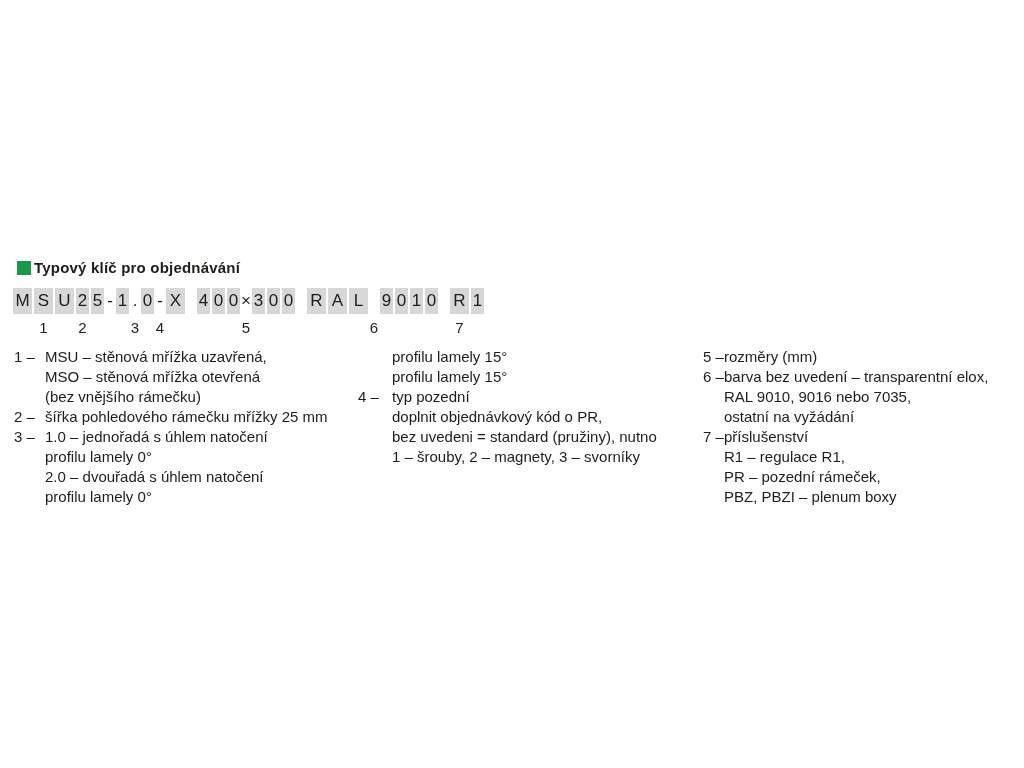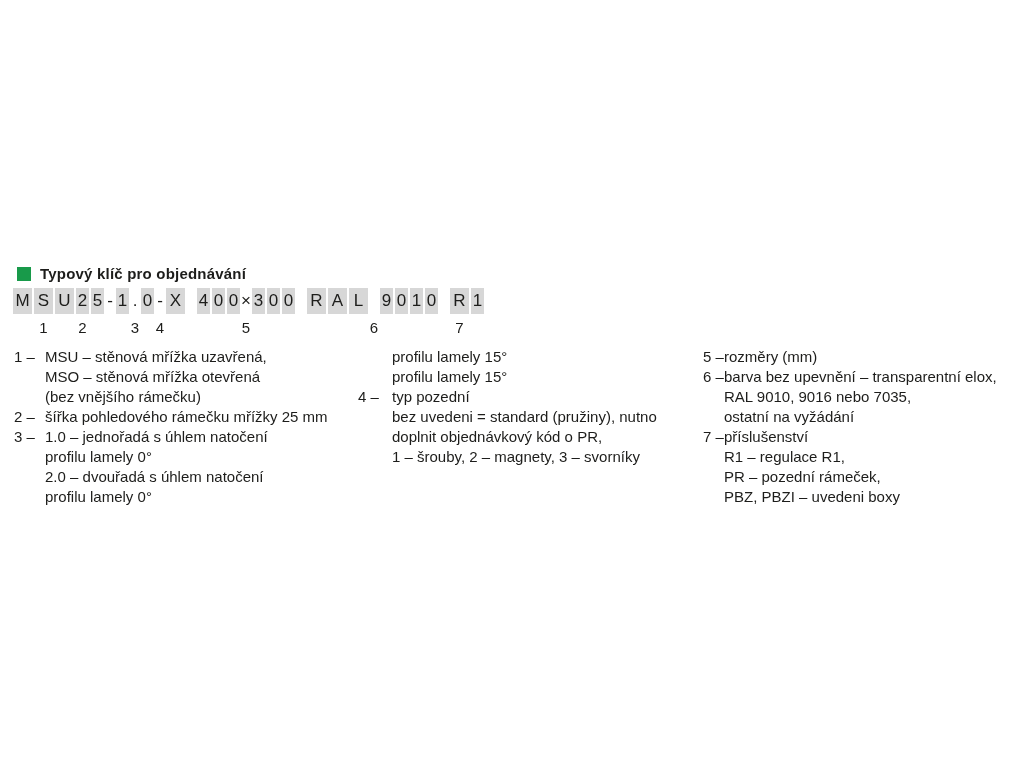--- a/index.html
+++ b/index.html
@@ -9,21 +9,21 @@
   }
   html,body{margin:0;padding:0;}
   body{
     width:1024px;height:768px;background:#ffffff;
     font-family:"Liberation Sans", sans-serif;
     color:var(--ink);
   }
   .page{position:relative;width:1024px;height:768px;overflow:hidden;background:#fff;}
 
   
-  .header{position:absolute;left:17px;top:265px;display:flex;align-items:center;gap:9px;}
+  .header{position:absolute;left:17px;top:259px;display:flex;align-items:center;gap:3px;}
   .bullet{width:14px;height:14px;background:var(--accent);flex:0 0 auto;}
   .title{font-size:15px;font-weight:bold;letter-spacing:.2px;}
 
   
   .code-row{position:absolute;left:13px;top:288px;display:flex;gap:2px;height:26px;}
   .cell{position:relative;display:flex;align-items:center;justify-content:center;
         height:26px;font-size:17px;letter-spacing:0;}
   .cell.box{background:var(--box-gray);}
   .cell.letter{width:19px;}
   .cell.digit{width:13px;}
@@ -163,29 +163,29 @@
         <div class="line"><span class="num">2 –</span><span>šířka pohledového rámečku mřížky 25 mm</span></div>
         <div class="line"><span class="num">3 –</span><b>1.0</b><span> – jednořadá s úhlem natočení</span></div>
         <div class="line"><span>profilu lamely 0°</span></div>
         <div class="line"><b>2.0</b><span> – dvouřadá s úhlem natočení</span></div>
         <div class="line"><span>profilu lamely 0°</span></div>
       </div>
     <div class="col col-2" id="col-1">
         <div class="line"><span>profilu lamely 15°</span></div>
         <div class="line"><span>profilu lamely 15°</span></div>
         <div class="line"><span class="num">4 –</span><span>typ pozední</span></div>
+        <div class="line"><span>doplnit objednávkový kód o PR,</span></div>
         <div class="line"><span>bez uvedeni = standard (pružiny), nutno</span></div>
-        <div class="line"><span>doplnit objednávkový kód o PR,</span></div>
         <div class="line"><span>1 – šrouby, 2 – magnety, 3 – svorníky</span></div>
       </div>
     <div class="col col-3" id="col-2">
         <div class="line"><span class="num">5 –</span><span>rozměry (mm)</span></div>
-        <div class="line"><span class="num">6 –</span><span>barva bez upevnění – transparentní elox,</span></div>
+        <div class="line"><span class="num">6 –</span><span>barva bez uvedení – transparentní elox,</span></div>
         <div class="line"><span>RAL 9010, 9016 nebo 7035,</span></div>
         <div class="line"><span>ostatní na vyžádání</span></div>
         <div class="line"><span class="num">7 –</span><span>příslušenství</span></div>
         <div class="line"><b>R1</b><span> – regulace R1,</span></div>
         <div class="line"><b>PR</b><span> – pozední rámeček,</span></div>
-        <div class="line"><b>PBZ, PBZI</b><span> – uvedeni boxy</span></div>
+        <div class="line"><b>PBZ, PBZI</b><span> – plenum boxy</span></div>
       </div>
   </div>
 
 </div>
 
 </body></html>

